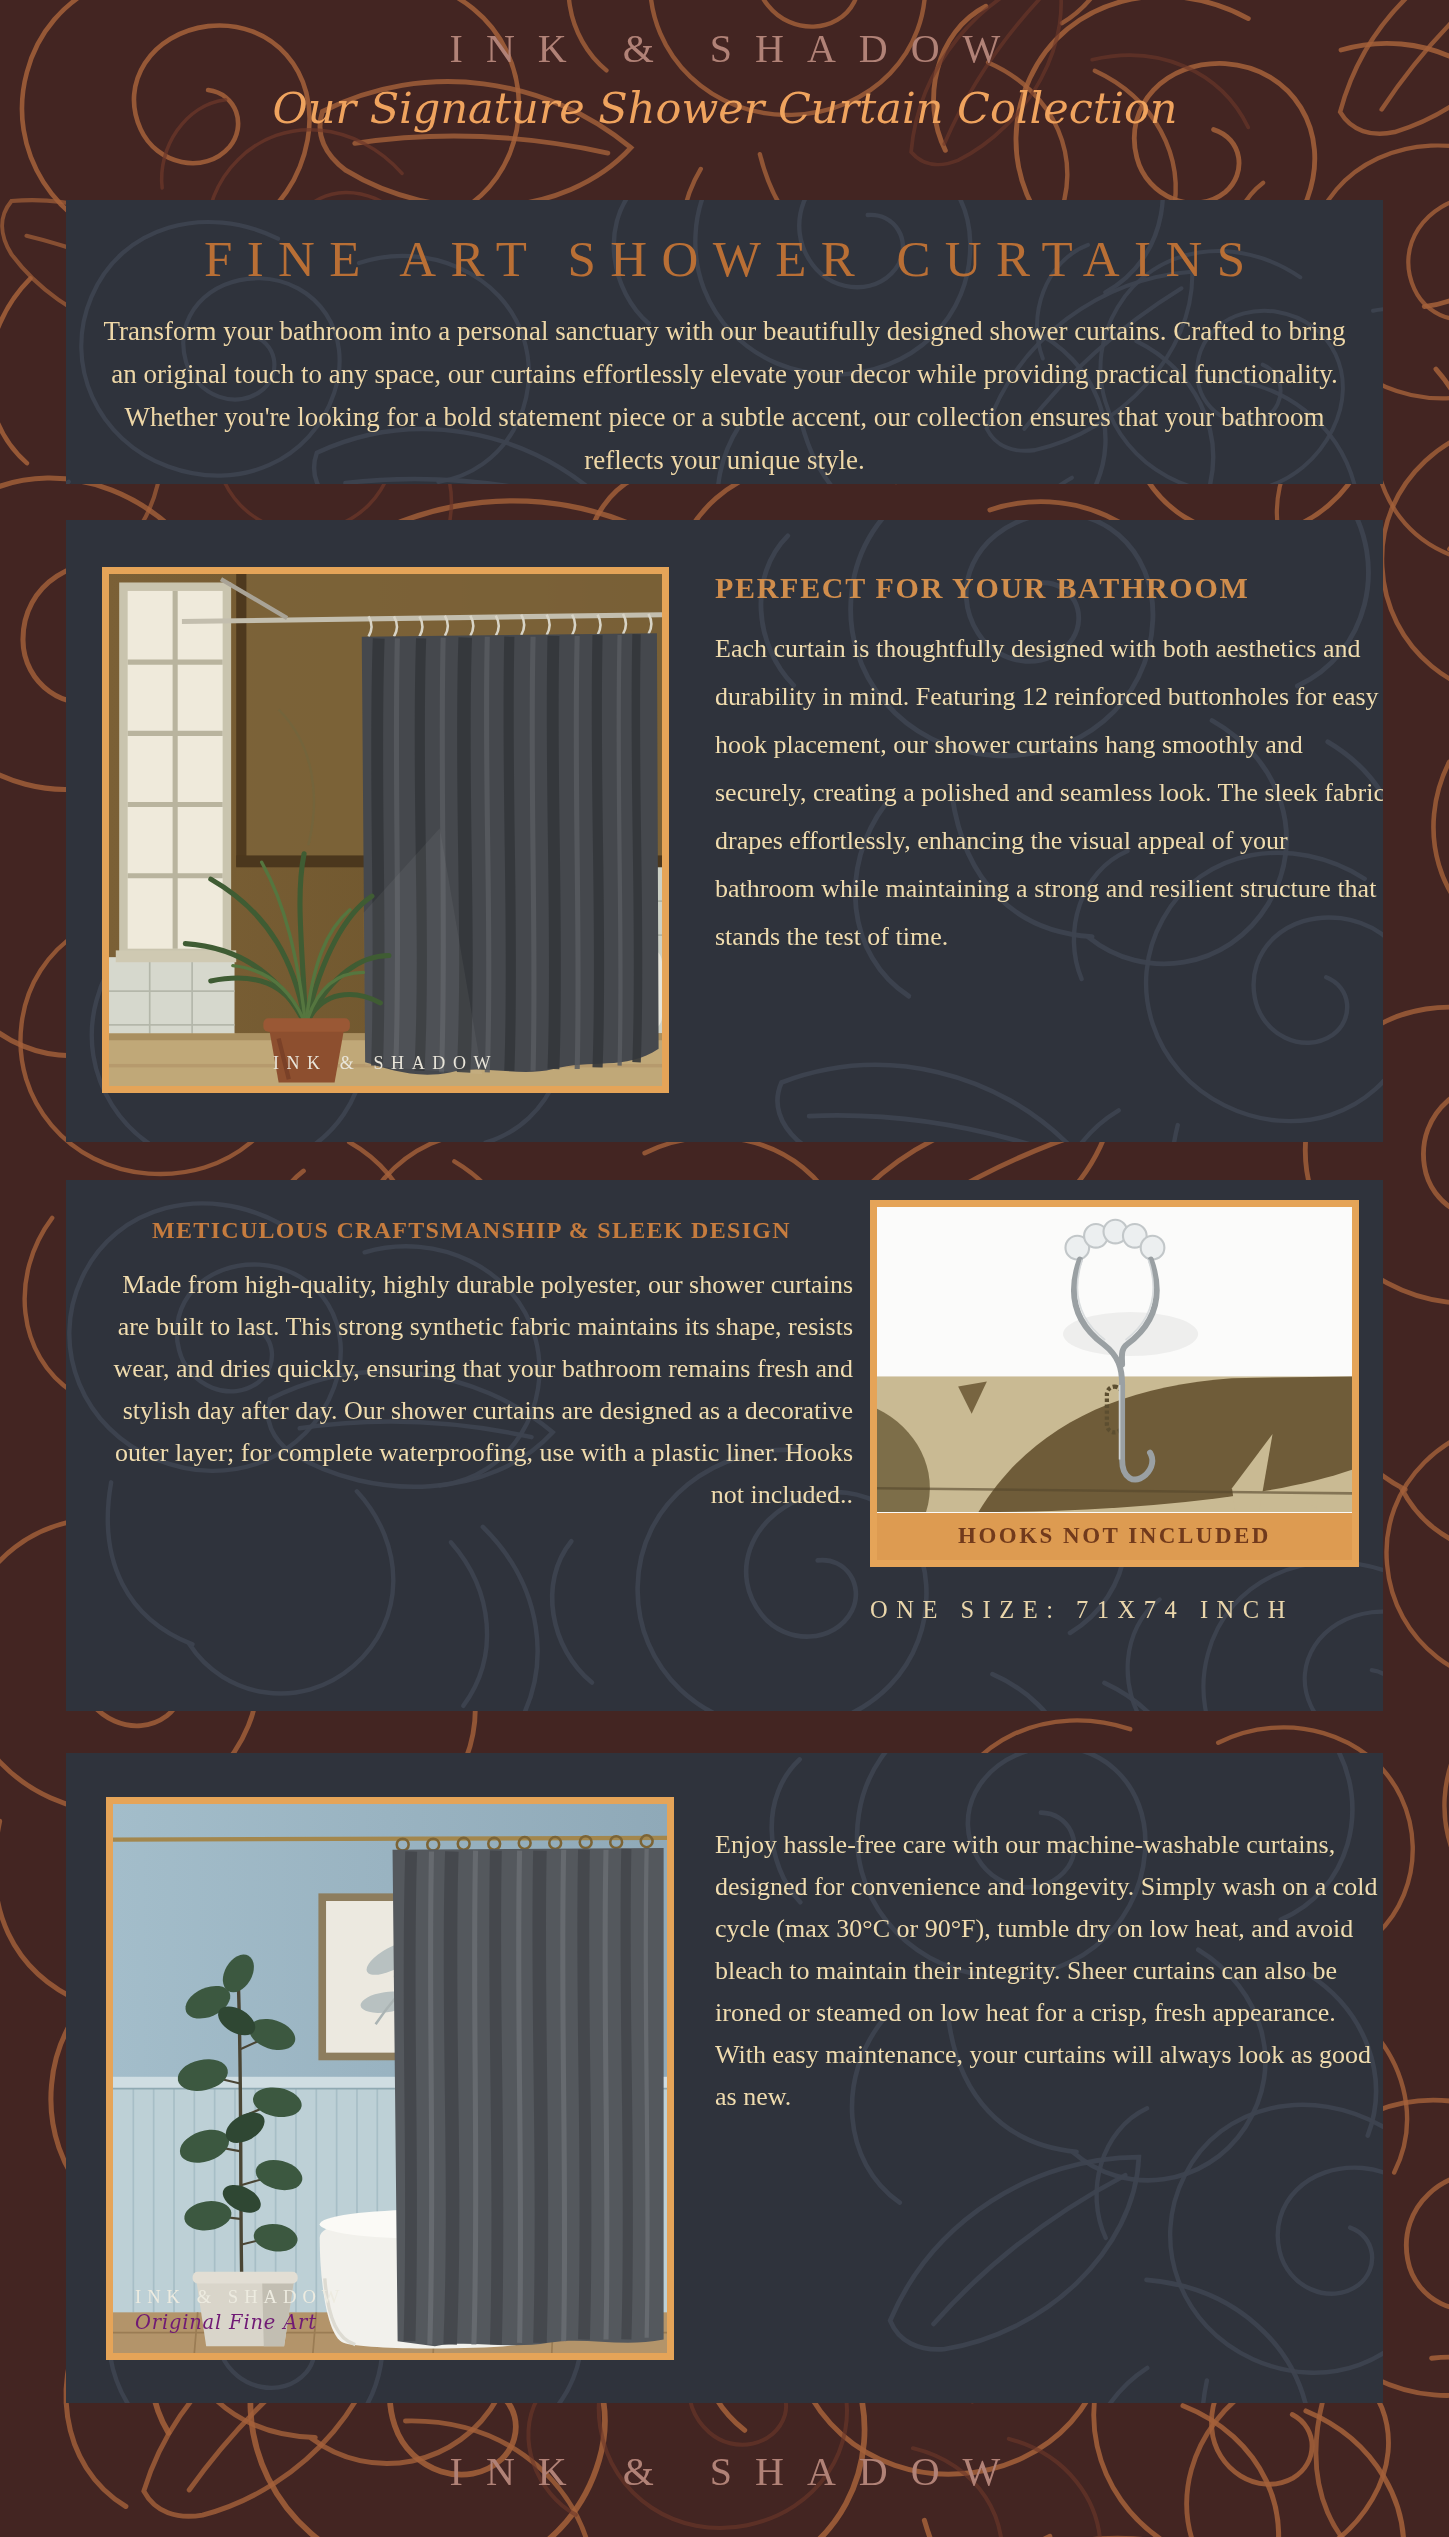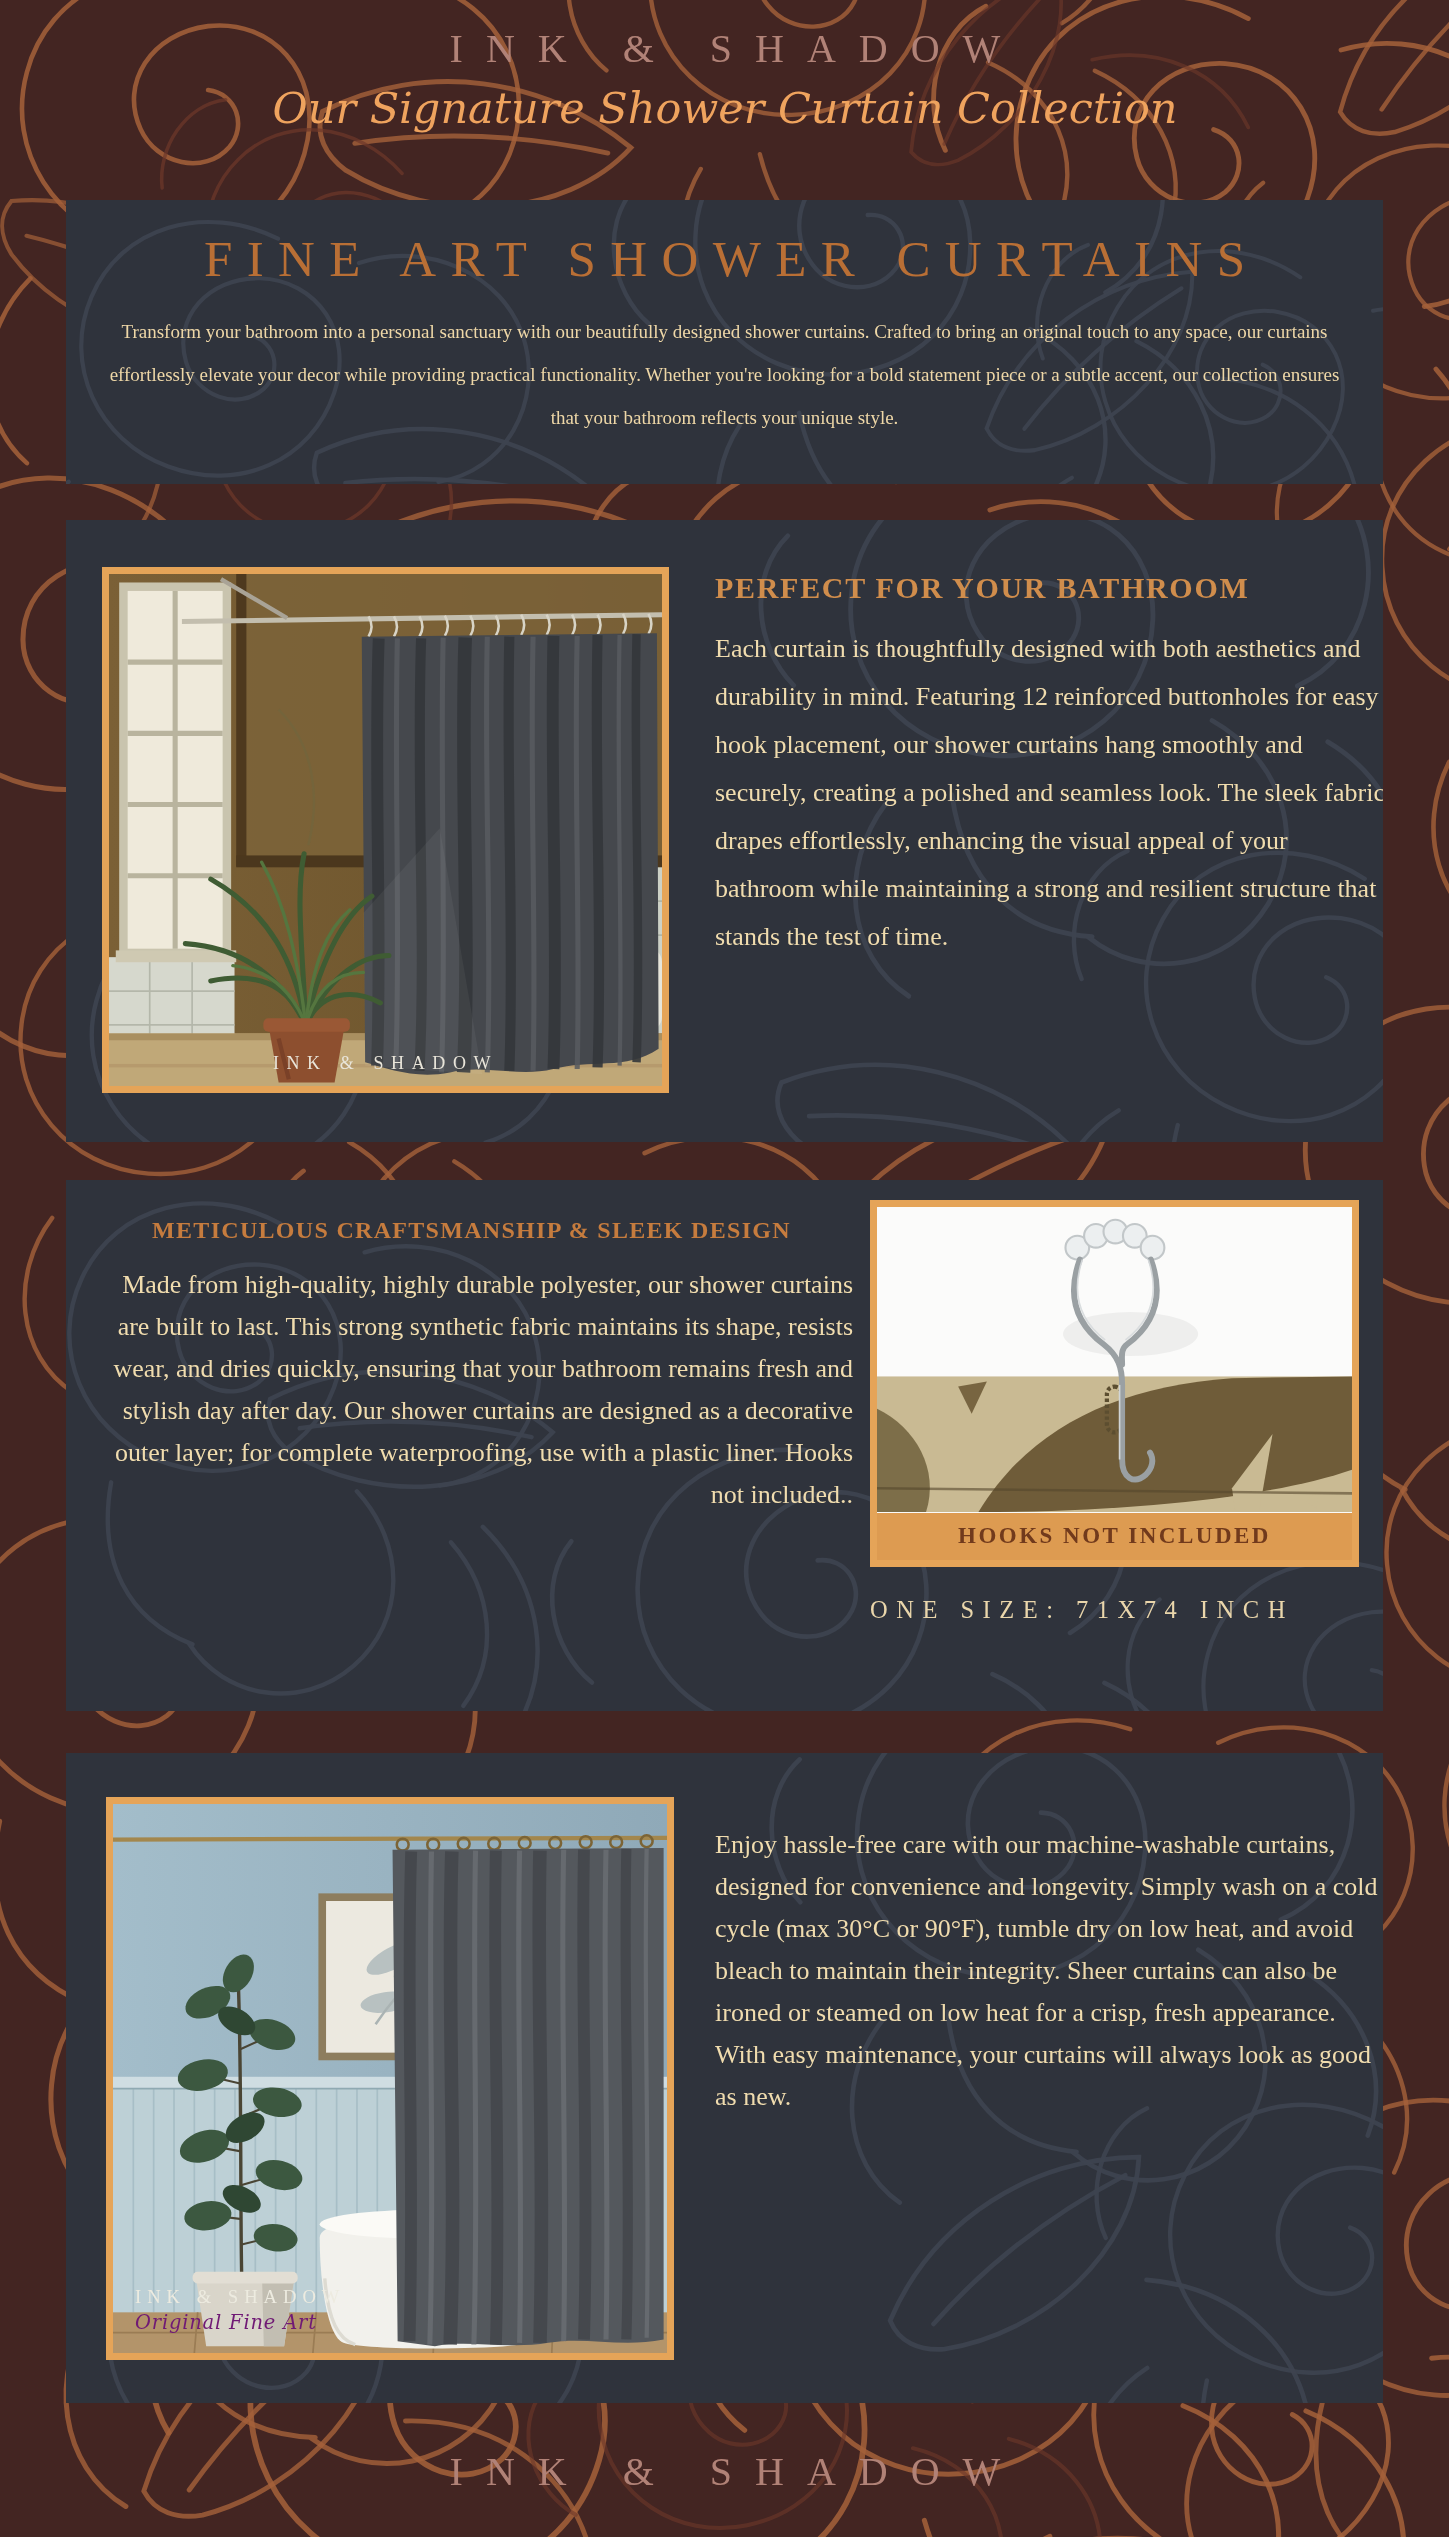--- a/index.html
+++ b/index.html
@@ -33,21 +33,21 @@
   #card-f1{top:520px;height:622px;}
   #card-f2{top:1180px;height:531px;}
   #card-f3{top:1753px;height:650px;}
 
   .intro-heading{
     position:relative;margin-top:30px;text-align:center;
     font-size:51px;letter-spacing:14.4px;text-indent:14.4px;color:#b96f35;
   }
   .intro-body{
     position:relative;width:1252px;margin:22px auto 0;text-align:center;
-    font-size:19px;line-height:43px;color:#eed7a7;
+    font-size:27px;line-height:43px;color:#eed7a7;
   }
 
   .feature-text{position:absolute;}
   .feature-heading{
     font-size:30px;font-weight:bold;letter-spacing:1.7px;color:#d08d4c;
   }
   .feature-body{
     margin-top:20px;font-size:26px;line-height:48px;color:#f0dcae;
   }
   #f1-text{left:649px;top:51px;width:670px;}

